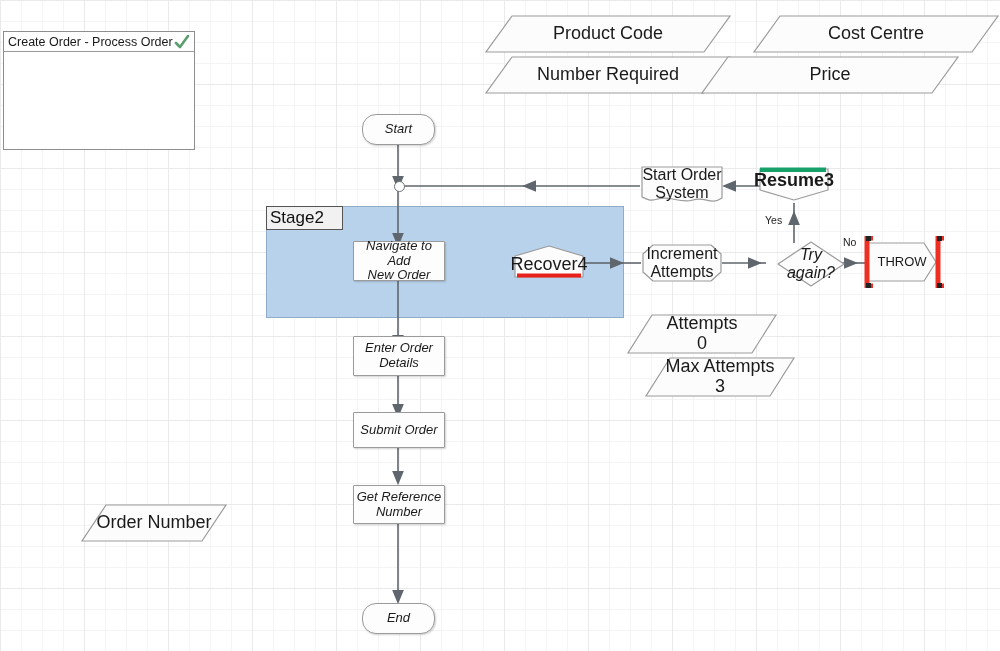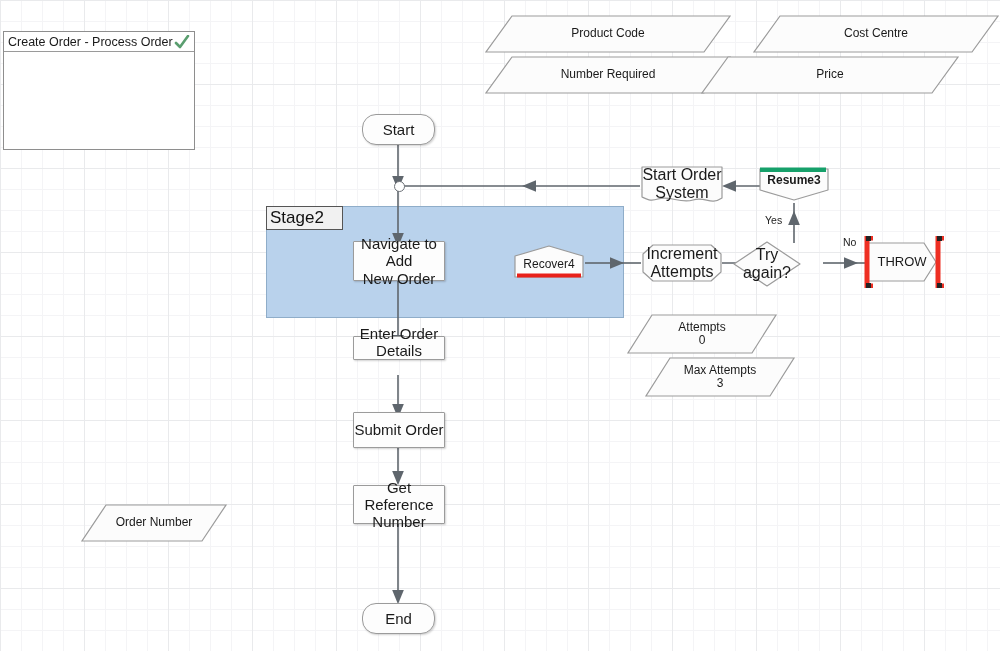--- a/index.html
+++ b/index.html
@@ -25,23 +25,24 @@
 
   
   .shp {
     position: absolute;
     box-sizing: border-box;
     display: flex;
     align-items: center;
     justify-content: center;
     text-align: center;
     color: #1a1a1a;
-    font-size: 15px;
+    font-size: 13px;
     line-height: 1.15;
     z-index: 5;
+    font-style: italic;
   }
 
   
   .title-panel {
     position: absolute;
     background: #ffffff;
     border: 1px solid #8e8e8e;
     box-sizing: border-box;
     z-index: 8;
   }
@@ -79,21 +80,21 @@
   .svgshape { position: absolute; z-index: 5; }
   .svgshape svg { display: block; overflow: visible; }
   .svgshape .lbl {
     position: absolute;
     inset: 0;
     display: flex;
     flex-direction: column;
     align-items: center;
     justify-content: center;
     text-align: center;
-    font-size: 12px;
+    font-size: 18px;
     line-height: 1.1;
     color: #1a1a1a;
     pointer-events: none;
   }
   .svgshape .lbl.small { font-size: 16px; }
 
   
   .stage-block {
     position: absolute;
     background: #b9d2ec;
@@ -261,21 +262,21 @@
   </div>
   <div class="shp term" style="left:362px; top:603px; width:73px; height:31px;">
     <span>End</span>
   </div>
 
   <div class="shp proc" style="left:353px; top:241px; width:92px; height:40px;">
     <span>Navigate to Add</span>
     <span>New Order</span>
   </div>
 
-  <div class="shp proc" style="left:353px; top:336px; width:92px; height:24px;justify-content:flex-end;">
+  <div class="shp proc" style="left:353px; top:336px; width:92px; height:40px;">
     <span>Enter Order</span>
     <span>Details</span>
   </div>
 
   <div class="shp proc" style="left:353px; top:412px; width:92px; height:36px;">
     <span>Submit Order</span>
   </div>
 
   <div class="shp proc" style="left:353px; top:485px; width:92px; height:39px;">
     <span>Get Reference</span>
@@ -311,21 +312,21 @@
   <div class="svgshape" style="left:641px; top:243px; width:82px; height:40px;">
     <svg width="82" height="40" viewBox="0 0 82 40">
       <polygon points="12,2 70,2 80,11 80,29 70,38 12,38 2,29 2,11" fill="#fcfcfc" stroke="#9b9b9b" stroke-width="1.2" stroke-linejoin="round"></polygon>
     </svg>
     <div class="lbl small">
       <span>Increment</span>
       <span>Attempts</span>
     </div>
   </div>
 
-  <div class="svgshape" style="left:732px; top:240px; width:70px; height:48px;">
+  <div class="svgshape" style="left:776px; top:240px; width:70px; height:48px;font-style:italic;">
     <svg width="70" height="48" viewBox="0 0 70 48">
       <polygon points="35,2 68,24 35,46 2,24" fill="#fcfcfc" stroke="#9b9b9b" stroke-width="1.2" stroke-linejoin="round"></polygon>
     </svg>
     <div class="lbl small">
       <span>Try</span>
       <span>again?</span>
     </div>
   </div>
 
   <div class="svgshape" style="left:866px; top:241px; width:72px; height:42px;">

